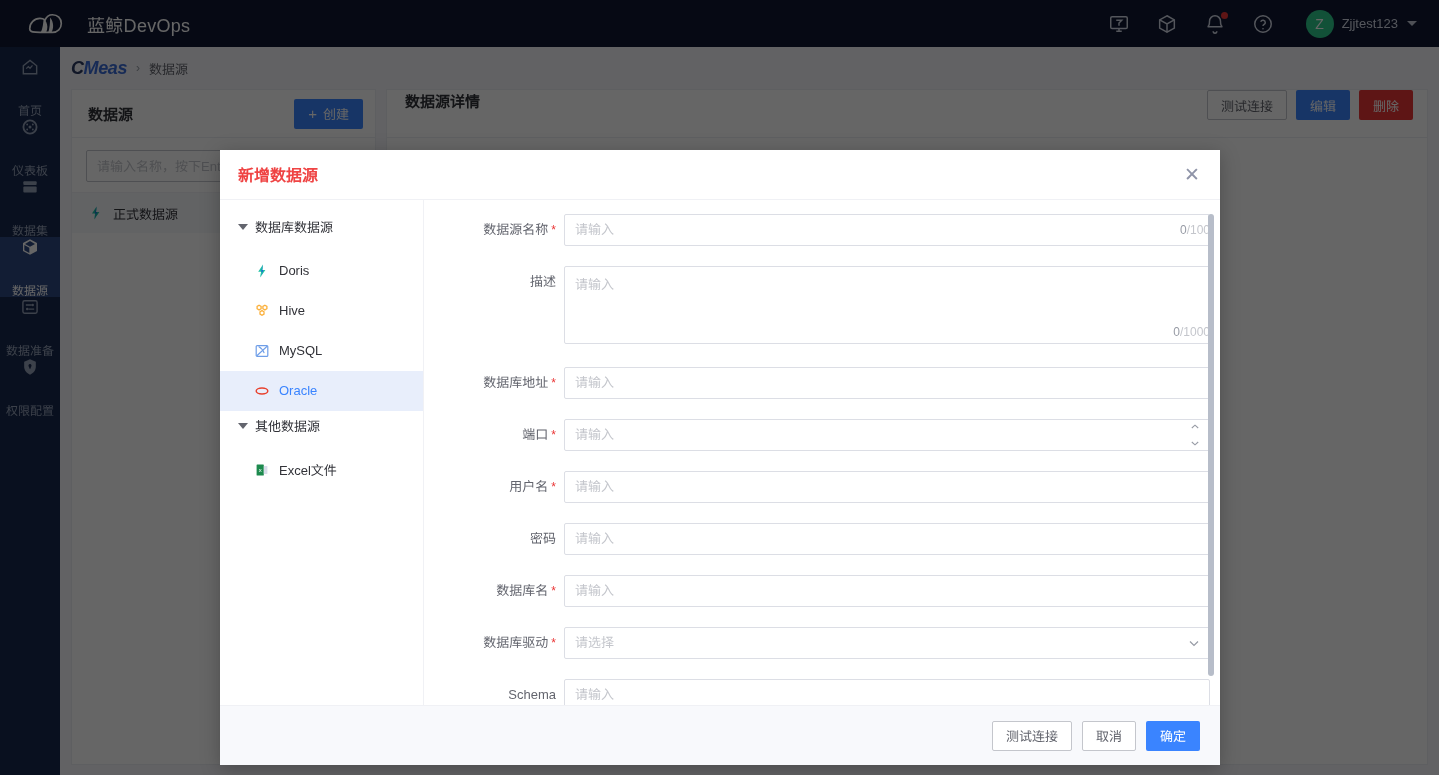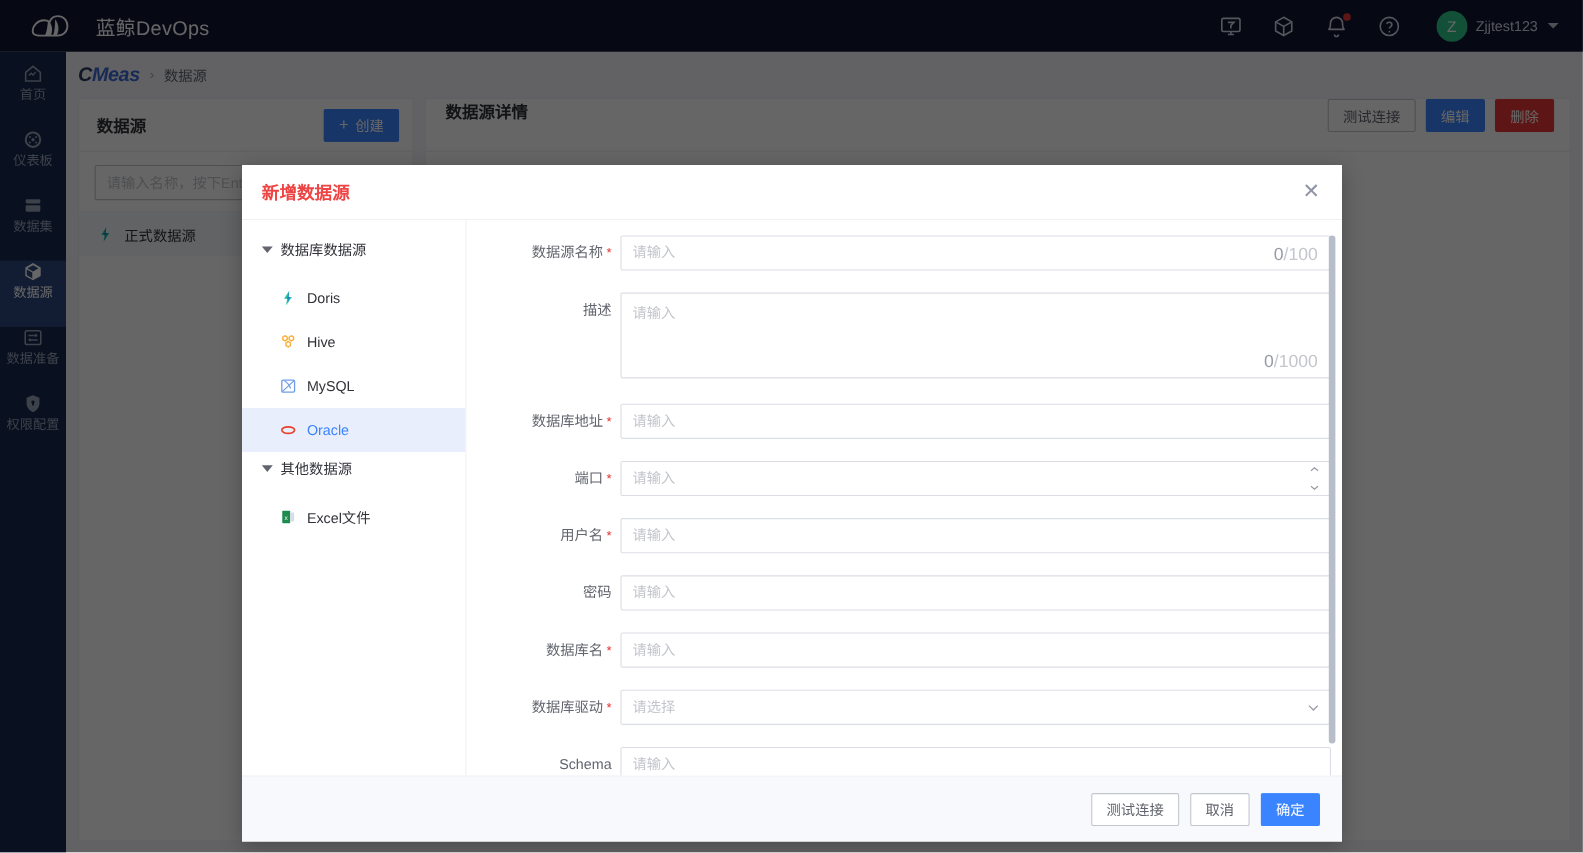--- a/index.html
+++ b/index.html
@@ -45,21 +45,21 @@
     border-top: 5px solid #c2c8d6; margin-left: 1px;
   }
 
   
   .rail {
     position: absolute; left: 0; top: 47px; width: 60px; height: 728px;
     background: #182a4e; padding-top: 10px; z-index: 4;
   }
   .rail-item {
     width: 60px; height: 60px; display: flex; flex-direction: column;
-    align-items: center; justify-content: flex-start; gap: 3px; cursor: pointer;
+    align-items: center; justify-content: space-between; gap: 3px; cursor: pointer;
     color: #96a2b9;
   }
   .rail-item.active { background: #2f4a82; color: #ffffff; }
   .rail-item .rail-ico { width: 20px; height: 20px; }
   .rail-item .rail-ico svg { display: block; width: 20px; height: 20px; }
   .rail-label { font-size: 12px; line-height: 1; }
 
   
   .page { position: absolute; left: 60px; top: 47px; width: 1379px; height: 728px; background: #f5f6fa; }
   .breadcrumb { height: 42px; display: flex; align-items: center; gap: 9px; padding-left: 11px; }
@@ -161,21 +161,21 @@
     font-family: "Liberation Sans", "DejaVu Sans", sans-serif;
   }
   .txt::placeholder { color: #c4c6cc; }
   .txtarea {
     width: 100%; height: 78px; border: 1px solid #dcdee5; border-radius: 2px;
     padding: 7px 10px; font-size: 13px; color: #313238; resize: none;
     font-family: "Liberation Sans", "DejaVu Sans", sans-serif;
   }
   .txtarea::placeholder { color: #c4c6cc; }
   .counter {
-    position: absolute; right: 12px; bottom: 8px; font-size: 16px; color: #c4c6cc;
+    position: absolute; right: 0; bottom: 8px; font-size: 12px; color: #c4c6cc;
     pointer-events: none;
   }
   .counter.inline { top: 9px; bottom: auto; }
   .counter b { color: #979ba5; font-weight: normal; }
   .spin {
     position: absolute; right: 9px; top: 5px; width: 12px; height: 22px;
     display: flex; flex-direction: column; justify-content: space-between;
     align-items: center; color: #979ba5; cursor: pointer;
   }
   .chev-up, .chev-dn { width: 8px; height: 5px; }

